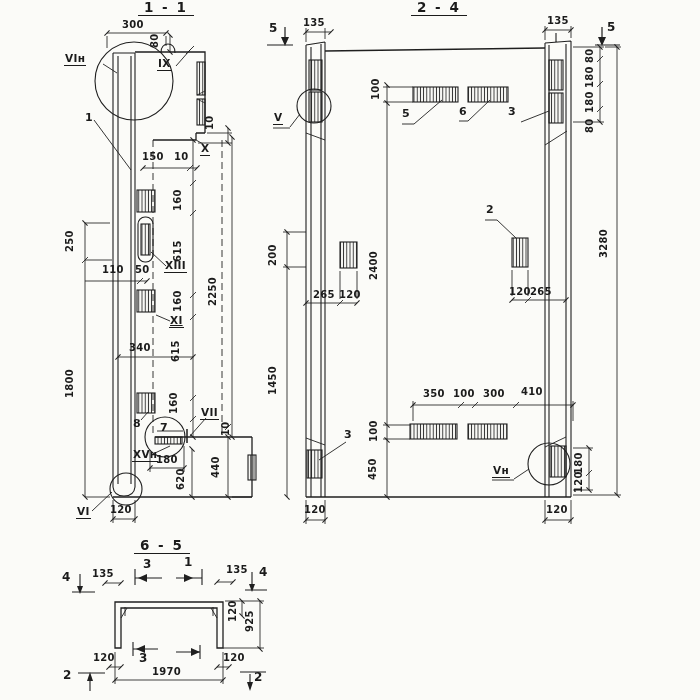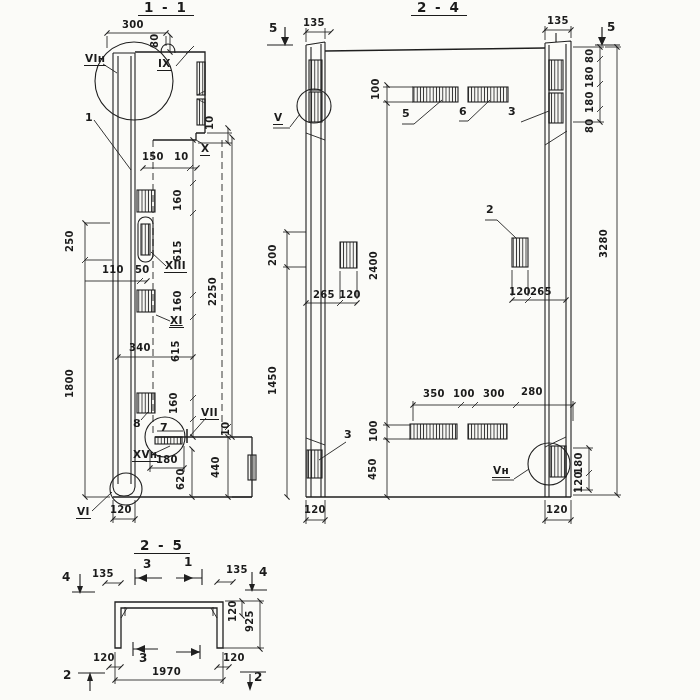--- a/index.html
+++ b/index.html
@@ -148,21 +148,21 @@
     <line x1="260" y1="601" x2="260" y2="649" marker-start="url(#tk)" marker-end="url(#tk)"></line>
     <path d="M225,601 H264 M223,648 H264"></path>
     <line x1="109" y1="667" x2="121" y2="667" marker-start="url(#tk)" marker-end="url(#tk)"></line>
     <line x1="217" y1="667" x2="229" y2="667" marker-start="url(#tk)" marker-end="url(#tk)"></line>
     <line x1="115" y1="680" x2="223" y2="680" marker-start="url(#tk)" marker-end="url(#tk)"></line>
     <path d="M115,652 V684 M223,652 V684"></path>
   </g>
 </svg>
 
   <div class="lbl title" style="left:138px;top:2px;">1 - 1</div>
-  <div class="lbl callout" style="left:84px;top:53px;text-align:center;">VIн</div>
+  <div class="lbl callout" style="left:64px;top:53px;text-align:center;">VIн</div>
   <div class="lbl" style="left:85px;top:112px;font-size:11px;">1</div>
   <div class="lbl" style="left:122px;top:19px;">300</div>
   <div class="lbl rot" style="left:149px;top:48px;">80</div>
   <div class="lbl callout" style="left:157px;top:58px;">IX</div>
   <div class="lbl callout" style="left:200px;top:143px;">X</div>
   <div class="lbl rot" style="left:204px;top:130px;">10</div>
   <div class="lbl" style="left:142px;top:151px;">150</div>
   <div class="lbl" style="left:174px;top:151px;">10</div>
   <div class="lbl rot" style="left:172px;top:211px;">160</div>
   <div class="lbl rot" style="left:172px;top:262px;">615</div>
@@ -207,31 +207,31 @@
   <div class="lbl rot" style="left:267px;top:266px;">200</div>
   <div class="lbl rot" style="left:368px;top:280px;">2400</div>
   <div class="lbl" style="left:313px;top:289px;">265</div>
   <div class="lbl" style="left:339px;top:289px;">120</div>
   <div class="lbl" style="left:509px;top:286px;">120</div>
   <div class="lbl" style="left:530px;top:286px;">265</div>
   <div class="lbl rot" style="left:267px;top:395px;">1450</div>
   <div class="lbl" style="left:423px;top:388px;">350</div>
   <div class="lbl" style="left:453px;top:388px;">100</div>
   <div class="lbl" style="left:483px;top:388px;">300</div>
-  <div class="lbl" style="left:521px;top:386px;">280</div>
+  <div class="lbl" style="left:521px;top:386px;">410</div>
   <div class="lbl" style="left:344px;top:429px;font-size:11px;">3</div>
   <div class="lbl rot" style="left:368px;top:442px;">100</div>
   <div class="lbl rot" style="left:367px;top:480px;">450</div>
   <div class="lbl callout" style="left:492px;top:465px;">Vн</div>
   <div class="lbl rot" style="left:573px;top:474px;">180</div>
   <div class="lbl rot" style="left:573px;top:493px;">120</div>
   <div class="lbl" style="left:304px;top:504px;">120</div>
   <div class="lbl" style="left:546px;top:504px;">120</div>
 
-  <div class="lbl title" style="left:134px;top:540px;">2 - 5</div>
+  <div class="lbl title" style="left:134px;top:540px;">6 - 5</div>
   <div class="lbl mark" style="left:62px;top:572px;">4</div>
   <div class="lbl" style="left:92px;top:568px;">135</div>
   <div class="lbl mark" style="left:143px;top:559px;">3</div>
   <div class="lbl mark" style="left:184px;top:557px;">1</div>
   <div class="lbl" style="left:226px;top:564px;">135</div>
   <div class="lbl mark" style="left:259px;top:567px;">4</div>
   <div class="lbl rot" style="left:227px;top:622px;">120</div>
   <div class="lbl rot" style="left:244px;top:632px;">925</div>
   <div class="lbl" style="left:93px;top:652px;">120</div>
   <div class="lbl mark" style="left:139px;top:653px;">3</div>

